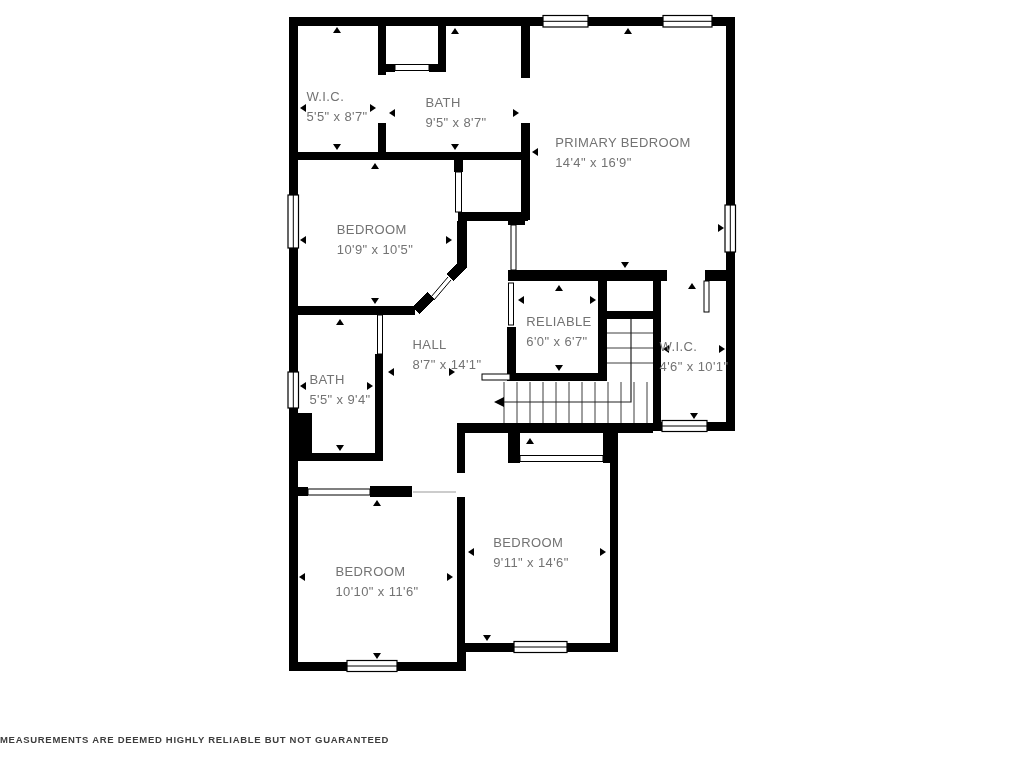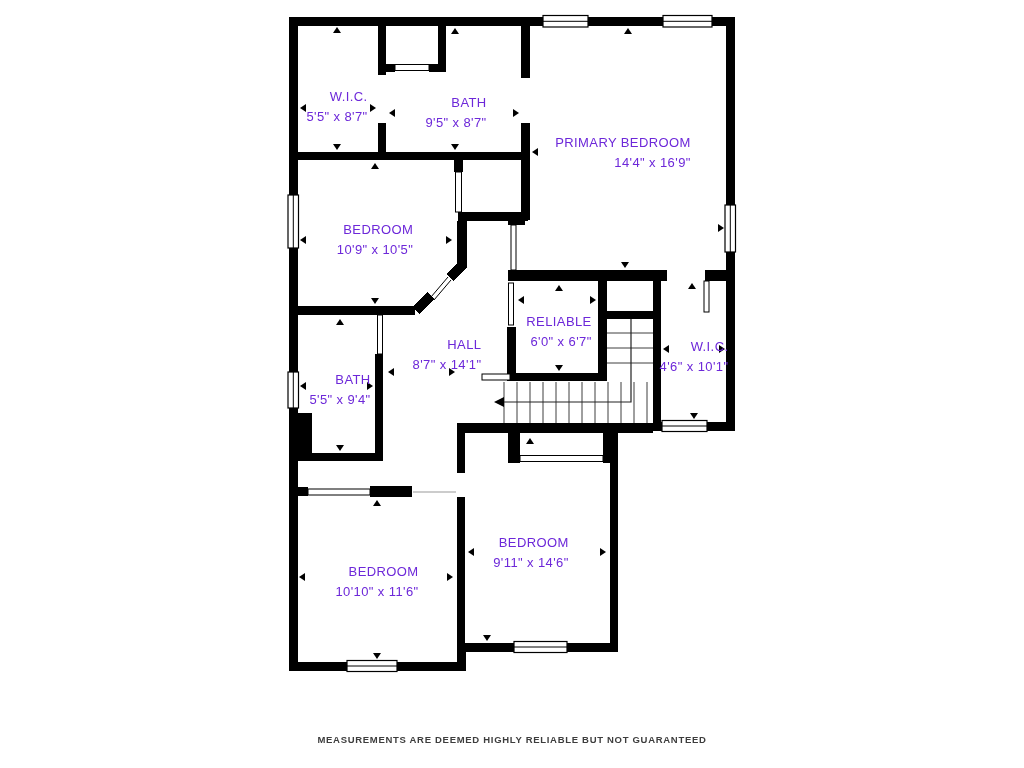--- a/index.html
+++ b/index.html
@@ -1,22 +1,22 @@
 <!DOCTYPE html>
 <html><head>
 <meta charset="utf-8">
 <style>
   html,body{margin:0;padding:0;background:#fff;}
   .stage{position:relative;width:1024px;height:768px;background:#fff;overflow:hidden;
          font-family:"Liberation Sans",sans-serif;}
   .stage svg{position:absolute;left:0;top:0;}
-  .label{position:absolute;transform:translate(-50%,-50%);text-align:right;white-space:nowrap;
-         color:#6d28d9;line-height:1.55;}
+  .label{position:absolute;transform:translate(-50%,-50%);text-align:left;white-space:nowrap;
+         color:#737373;line-height:1.55;}
   .rname,.rdims{display:block;font-size:13px;letter-spacing:.4px;}
-  .footer{position:absolute;left:0;right:0;top:734px;text-align:center;font-size:9.5px;
+  .footer{position:absolute;left:0;right:0;top:734px;text-align:left;font-size:9.5px;
           font-weight:600;letter-spacing:.7px;color:#3d3d3d;}
 </style>
 </head>
 <body>
 
 <div class="stage" style="background: rgb(255, 255, 255);">
 <svg width="1024" height="768" viewBox="0 0 1024 768">
 
   <g fill="#000000" shape-rendering="crispEdges">
 

